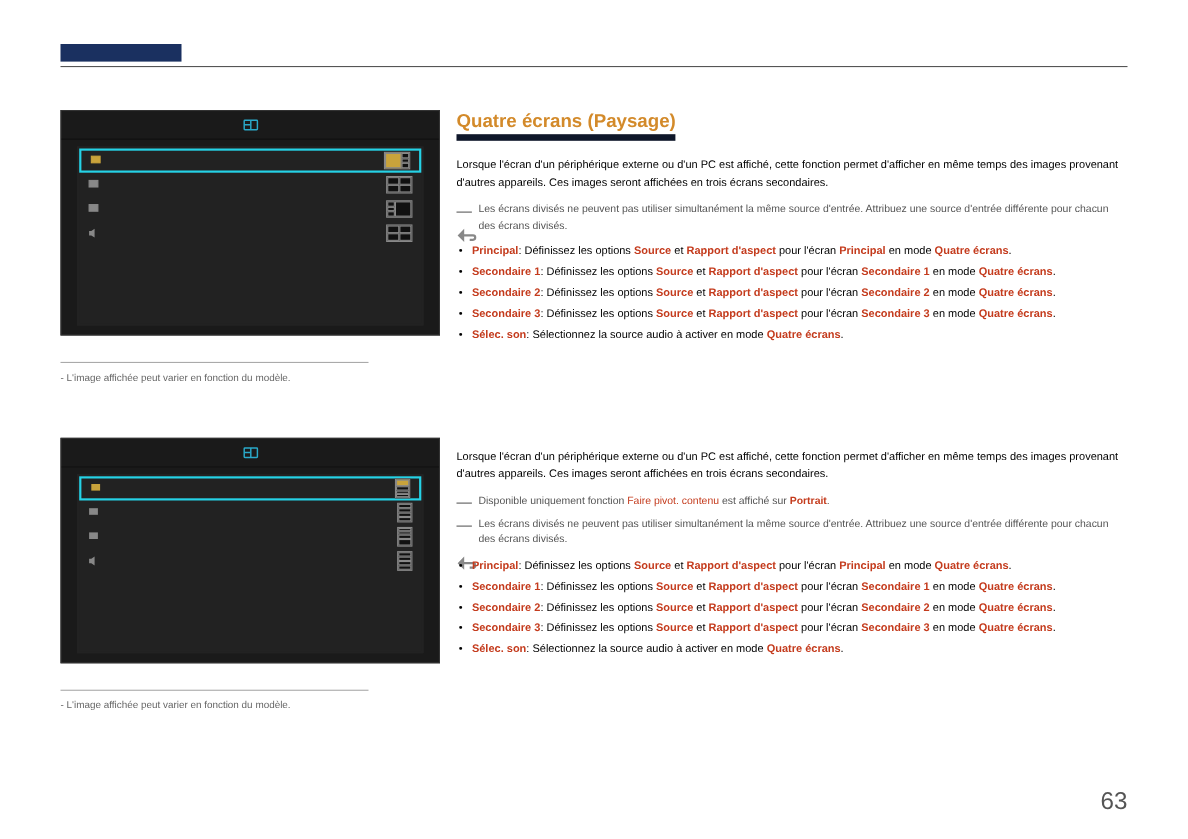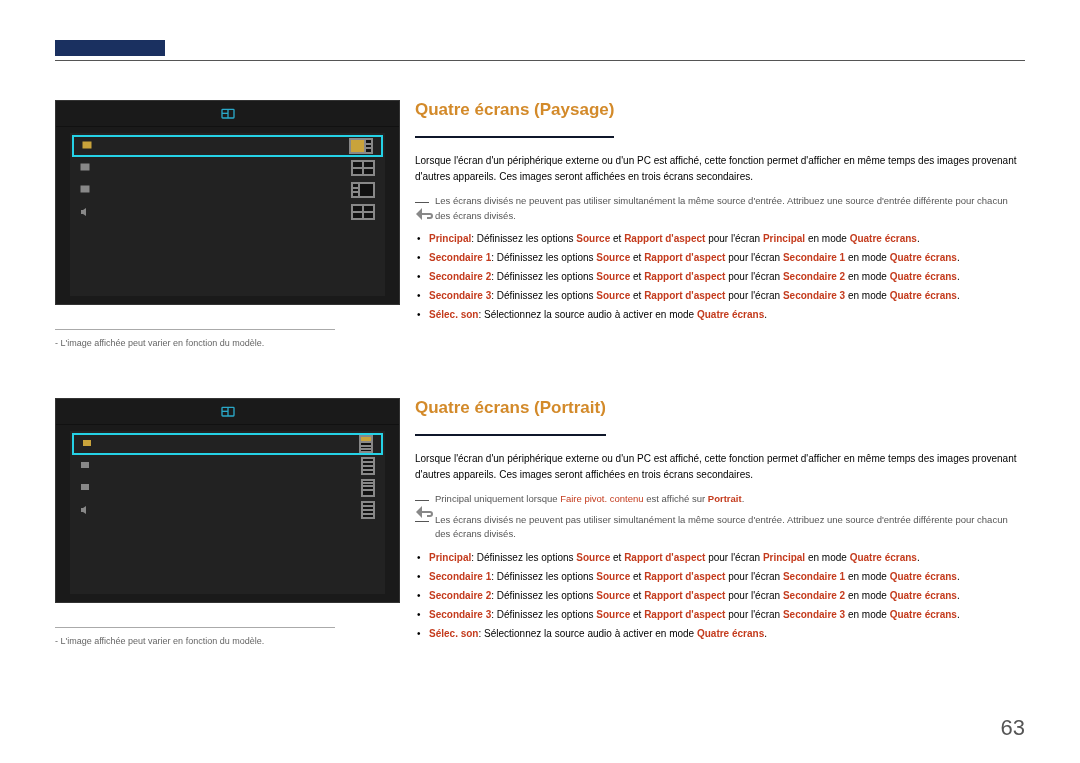--- a/index.html
+++ b/index.html
@@ -59,21 +59,21 @@
   .ss-right-arrow {
     position: absolute; right: -38px; top: 50%; transform: translateY(-50%);
     width: 24px; height: 24px;
   }
 
   .caption-rule { border-top: 1px solid #aaa; width: 280px; margin: 24px 0 8px 0; }
   .caption { font-size: 9px; color: #666; }
   .caption-dash { color: #666; }
 
   .heading { font-size: 17px; font-weight: bold; color: #d38a2a; margin-bottom: 5px; }
-  .underline { border-bottom: 2px solid #0f172a; display: inline-block; padding-bottom: 16px; }
+  .underline { border-bottom: 6px solid #0f172a; display: inline-block; padding-bottom: 2px; }
 
   .para { font-size: 10px; line-height: 1.55; margin-bottom: 10px; }
   .note { font-size: 9.5px; color: #555; line-height: 1.55; margin-bottom: 6px; display: flex; }
   .note-dash { margin: 0 6px 0 0; color: #555; font-size: 14px; line-height: 1; }
   .bullets { list-style: none; padding-left: 14px; }
   .bullets li { font-size: 10px; line-height: 1.9; position: relative; }
   .bullets li::before { content: "•"; position: absolute; left: -12px; color: #000; }
   .hl { color: #c43b1d; font-weight: bold; text-align: right; }
 
   .page-number { position: absolute; bottom: 22px; right: 55px; font-size: 22px; color: #555; }
@@ -258,26 +258,25 @@
                 <path d="M9 4v5h8a3 3 0 0 1 0 6h-3v-2h3a1 1 0 0 0 0-2H9v5l-6-6 6-6z"></path>
               </svg>
           </div>
         </div>
       </div>
       <div class="caption-rule"></div>
       <div class="caption"><span class="caption-dash">- </span><span>L'image affichée peut varier en fonction du modèle.</span></div>
     </div>
 
     <div class="right-col">
-      <div class="heading"><span class="underline">Quatre écrans (Portrait)</span></div>
       <div style="height:10px"></div>
       <p class="para">Lorsque l'écran d'un périphérique externe ou d'un PC est affiché, cette fonction permet d'afficher en même temps des images provenant d'autres appareils. Ces images seront affichées en trois écrans secondaires.</p>
       <div class="note">
           <span class="note-dash">―</span>
-          <span><span>Principal uniquement lorsque </span><span class="hl" style="font-weight:normal;color:#c43b1d">Faire pivot. contenu</span><span> est affiché sur </span><span class="hl" style="font-weight:bold;color:#c43b1d">Portrait</span><span>.</span></span>
+          <span><span>Disponible uniquement fonction </span><span class="hl" style="font-weight:normal;color:#c43b1d">Faire pivot. contenu</span><span> est affiché sur </span><span class="hl" style="font-weight:bold;color:#c43b1d">Portrait</span><span>.</span></span>
         </div>
       <div class="note">
           <span class="note-dash">―</span>
           <span>Les écrans divisés ne peuvent pas utiliser simultanément la même source d'entrée. Attribuez une source d'entrée différente pour chacun des écrans divisés.</span>
         </div>
       <ul class="bullets">
         <li><span class="hl">Principal</span><span>: Définissez les options </span><span class="hl">Source</span><span> et </span><span class="hl">Rapport d'aspect</span><span> pour l'écran </span><span class="hl">Principal</span><span> en mode </span><span class="hl">Quatre écrans</span><span>.</span></li>
         <li><span class="hl">Secondaire 1</span><span>: Définissez les options </span><span class="hl">Source</span><span> et </span><span class="hl">Rapport d'aspect</span><span> pour l'écran </span><span class="hl">Secondaire 1</span><span> en mode </span><span class="hl">Quatre écrans</span><span>.</span></li>
         <li><span class="hl">Secondaire 2</span><span>: Définissez les options </span><span class="hl">Source</span><span> et </span><span class="hl">Rapport d'aspect</span><span> pour l'écran </span><span class="hl">Secondaire 2</span><span> en mode </span><span class="hl">Quatre écrans</span><span>.</span></li>
         <li><span class="hl">Secondaire 3</span><span>: Définissez les options </span><span class="hl">Source</span><span> et </span><span class="hl">Rapport d'aspect</span><span> pour l'écran </span><span class="hl">Secondaire 3</span><span> en mode </span><span class="hl">Quatre écrans</span><span>.</span></li>

